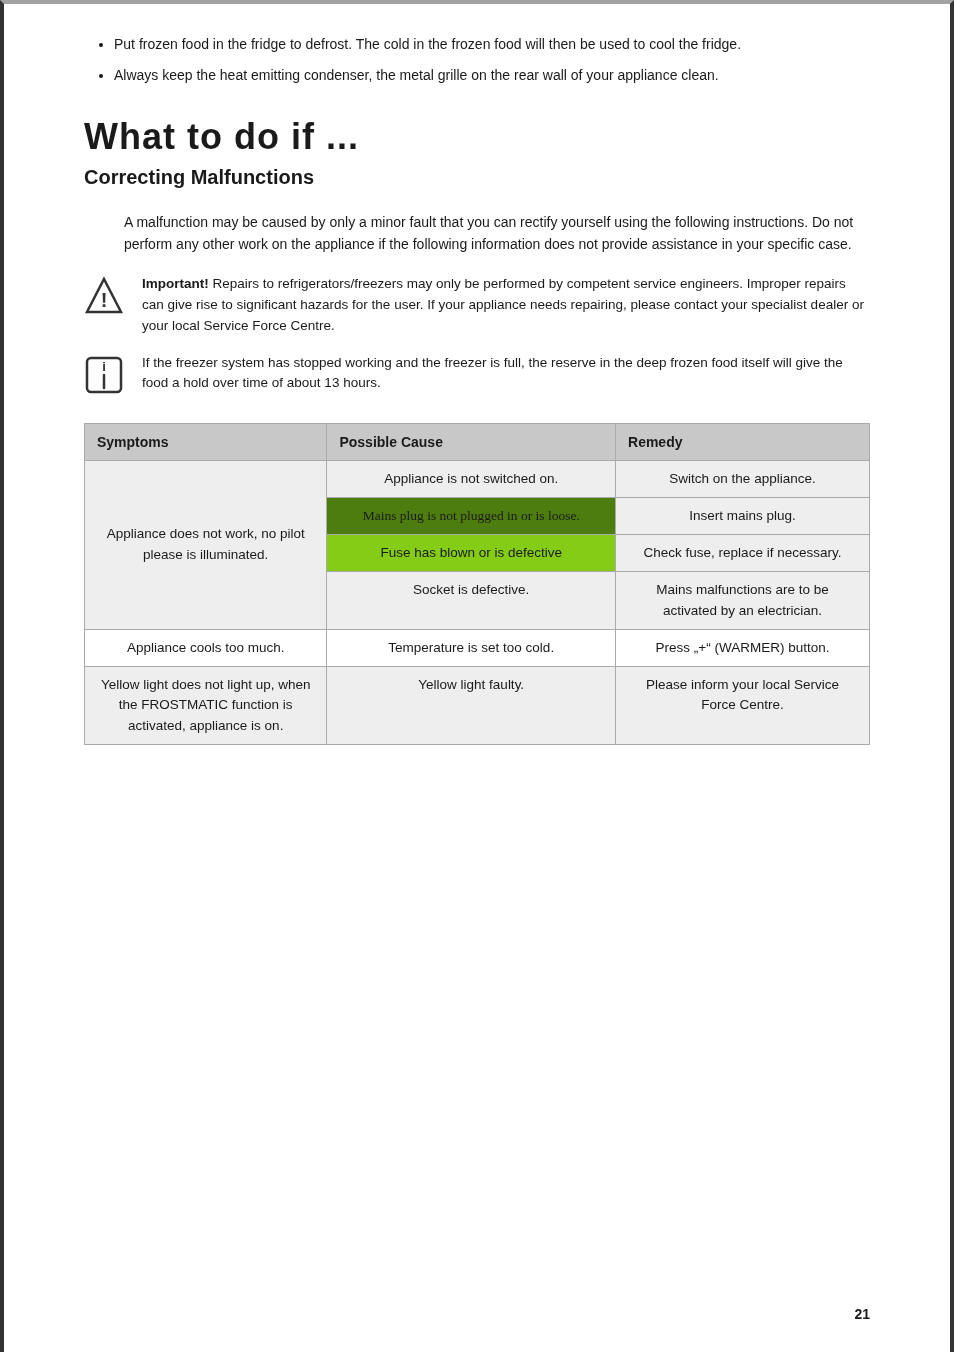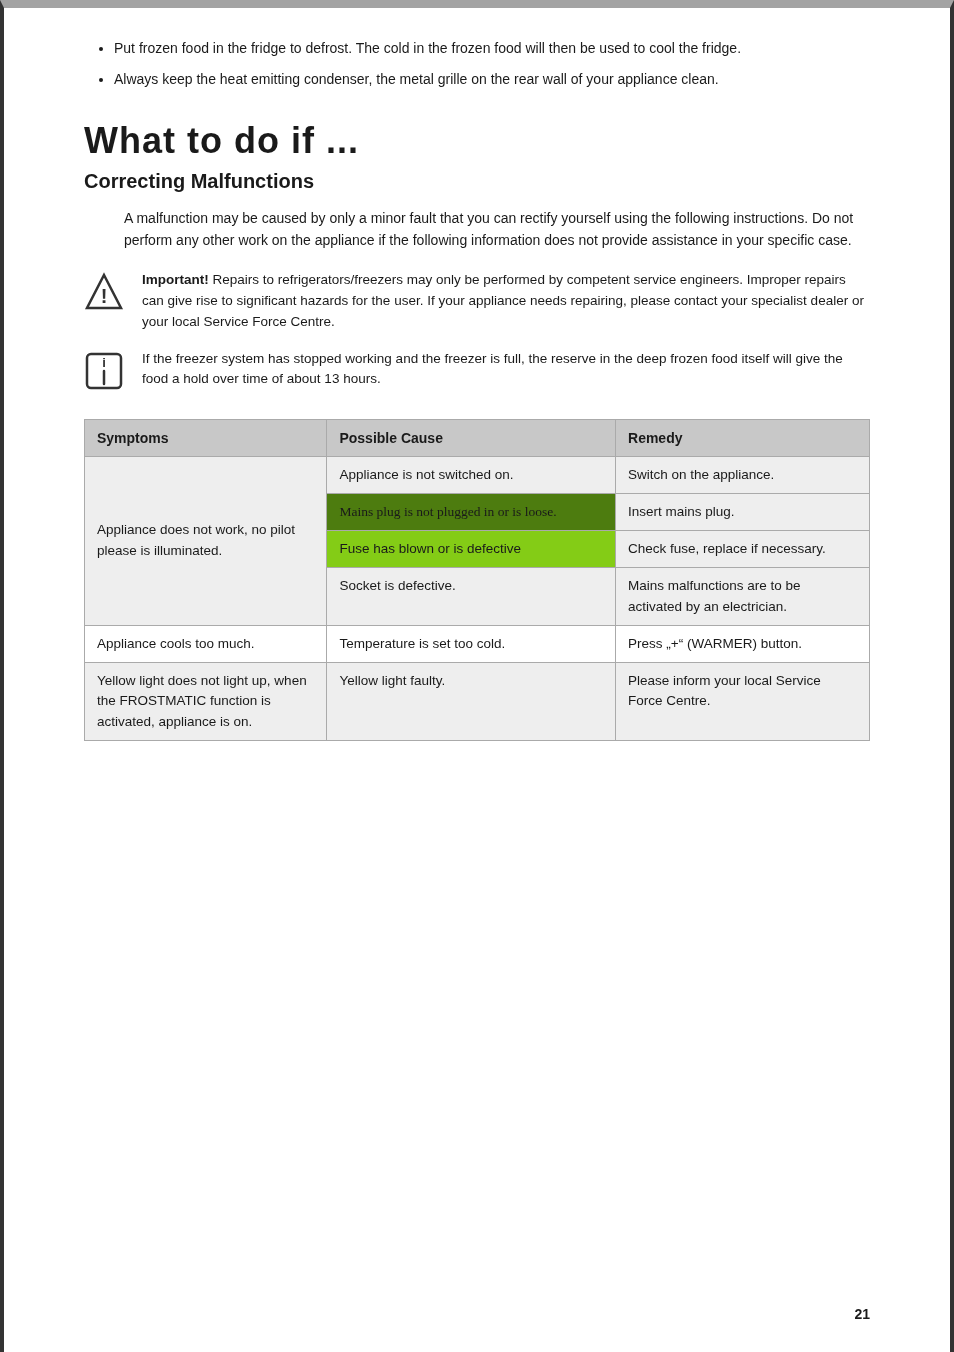--- a/index.html
+++ b/index.html
@@ -19,21 +19,21 @@
     }
 
     .page-container {
       width: 954px;
       min-height: 1352px;
       background: #ffffff;
       padding: 30px 80px 50px 80px;
       position: relative;
       border-left: 4px solid #333;
       border-right: 4px solid #333;
-      border-top: 8px solid #a3a3a3;
+      border-top: 4px solid #a3a3a3;
     }
 
     .bullet-list {
       list-style: disc;
       padding-left: 30px;
       margin-bottom: 30px;
     }
 
     .bullet-list li {
       margin-bottom: 10px;
@@ -46,21 +46,21 @@
       font-weight: bold;
       letter-spacing: 1px;
       margin-bottom: 8px;
       margin-top: 20px;
       font-family: Arial, Helvetica, sans-serif;
     }
 
     .section-subtitle {
       font-size: 20px;
       font-weight: bold;
-      margin-bottom: 14px;
+      margin-bottom: 22px;
     }
 
     .intro-text {
       font-size: 14px;
       line-height: 1.6;
       margin-bottom: 18px;
       padding-left: 40px;
     }
 
     .notice-block {
@@ -105,20 +105,21 @@
       text-align: left;
       border: 1px solid #aaa;
     }
 
     .table-wrapper td {
       font-size: 13.5px;
       padding: 8px 12px;
       border: 1px solid #aaa;
       vertical-align: top;
       line-height: 1.5;
+      text-align: center;
     }
 
     .table-wrapper tr:nth-child(odd) td {
       background-color: #f9f9f9;
     }
 
     .table-wrapper tr:nth-child(even) td {
       background-color: #ffffff;
     }
 

